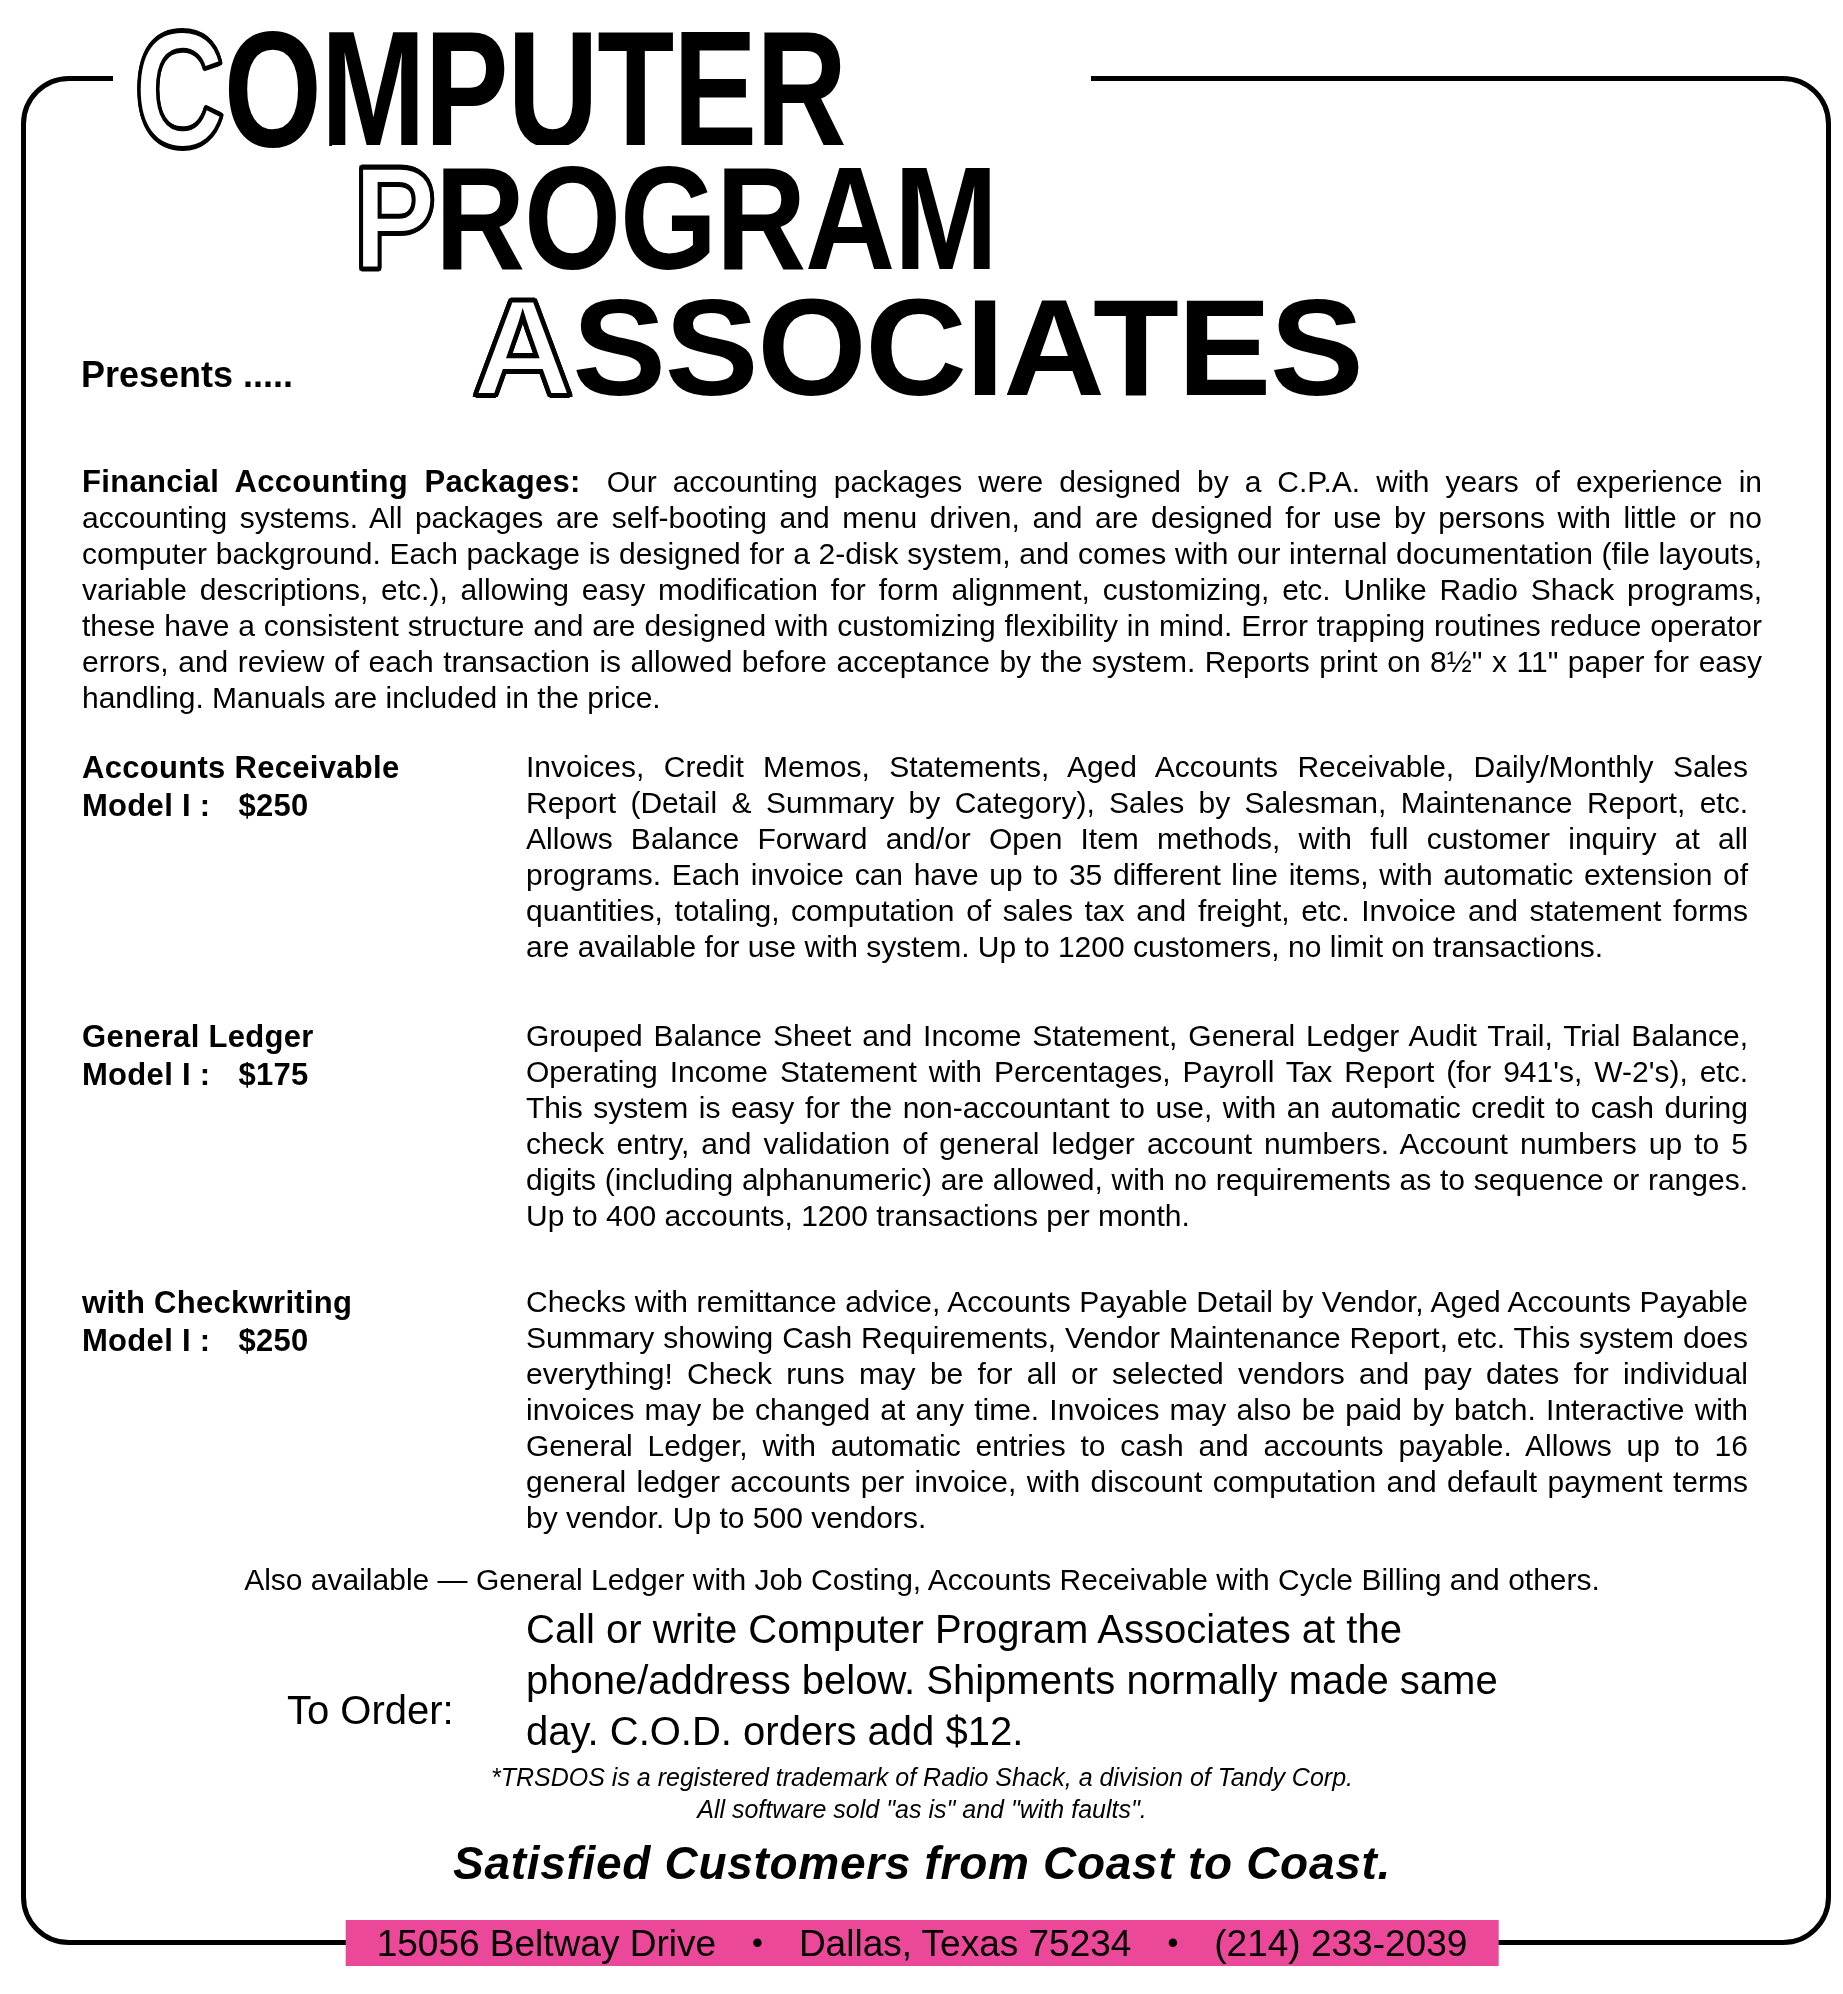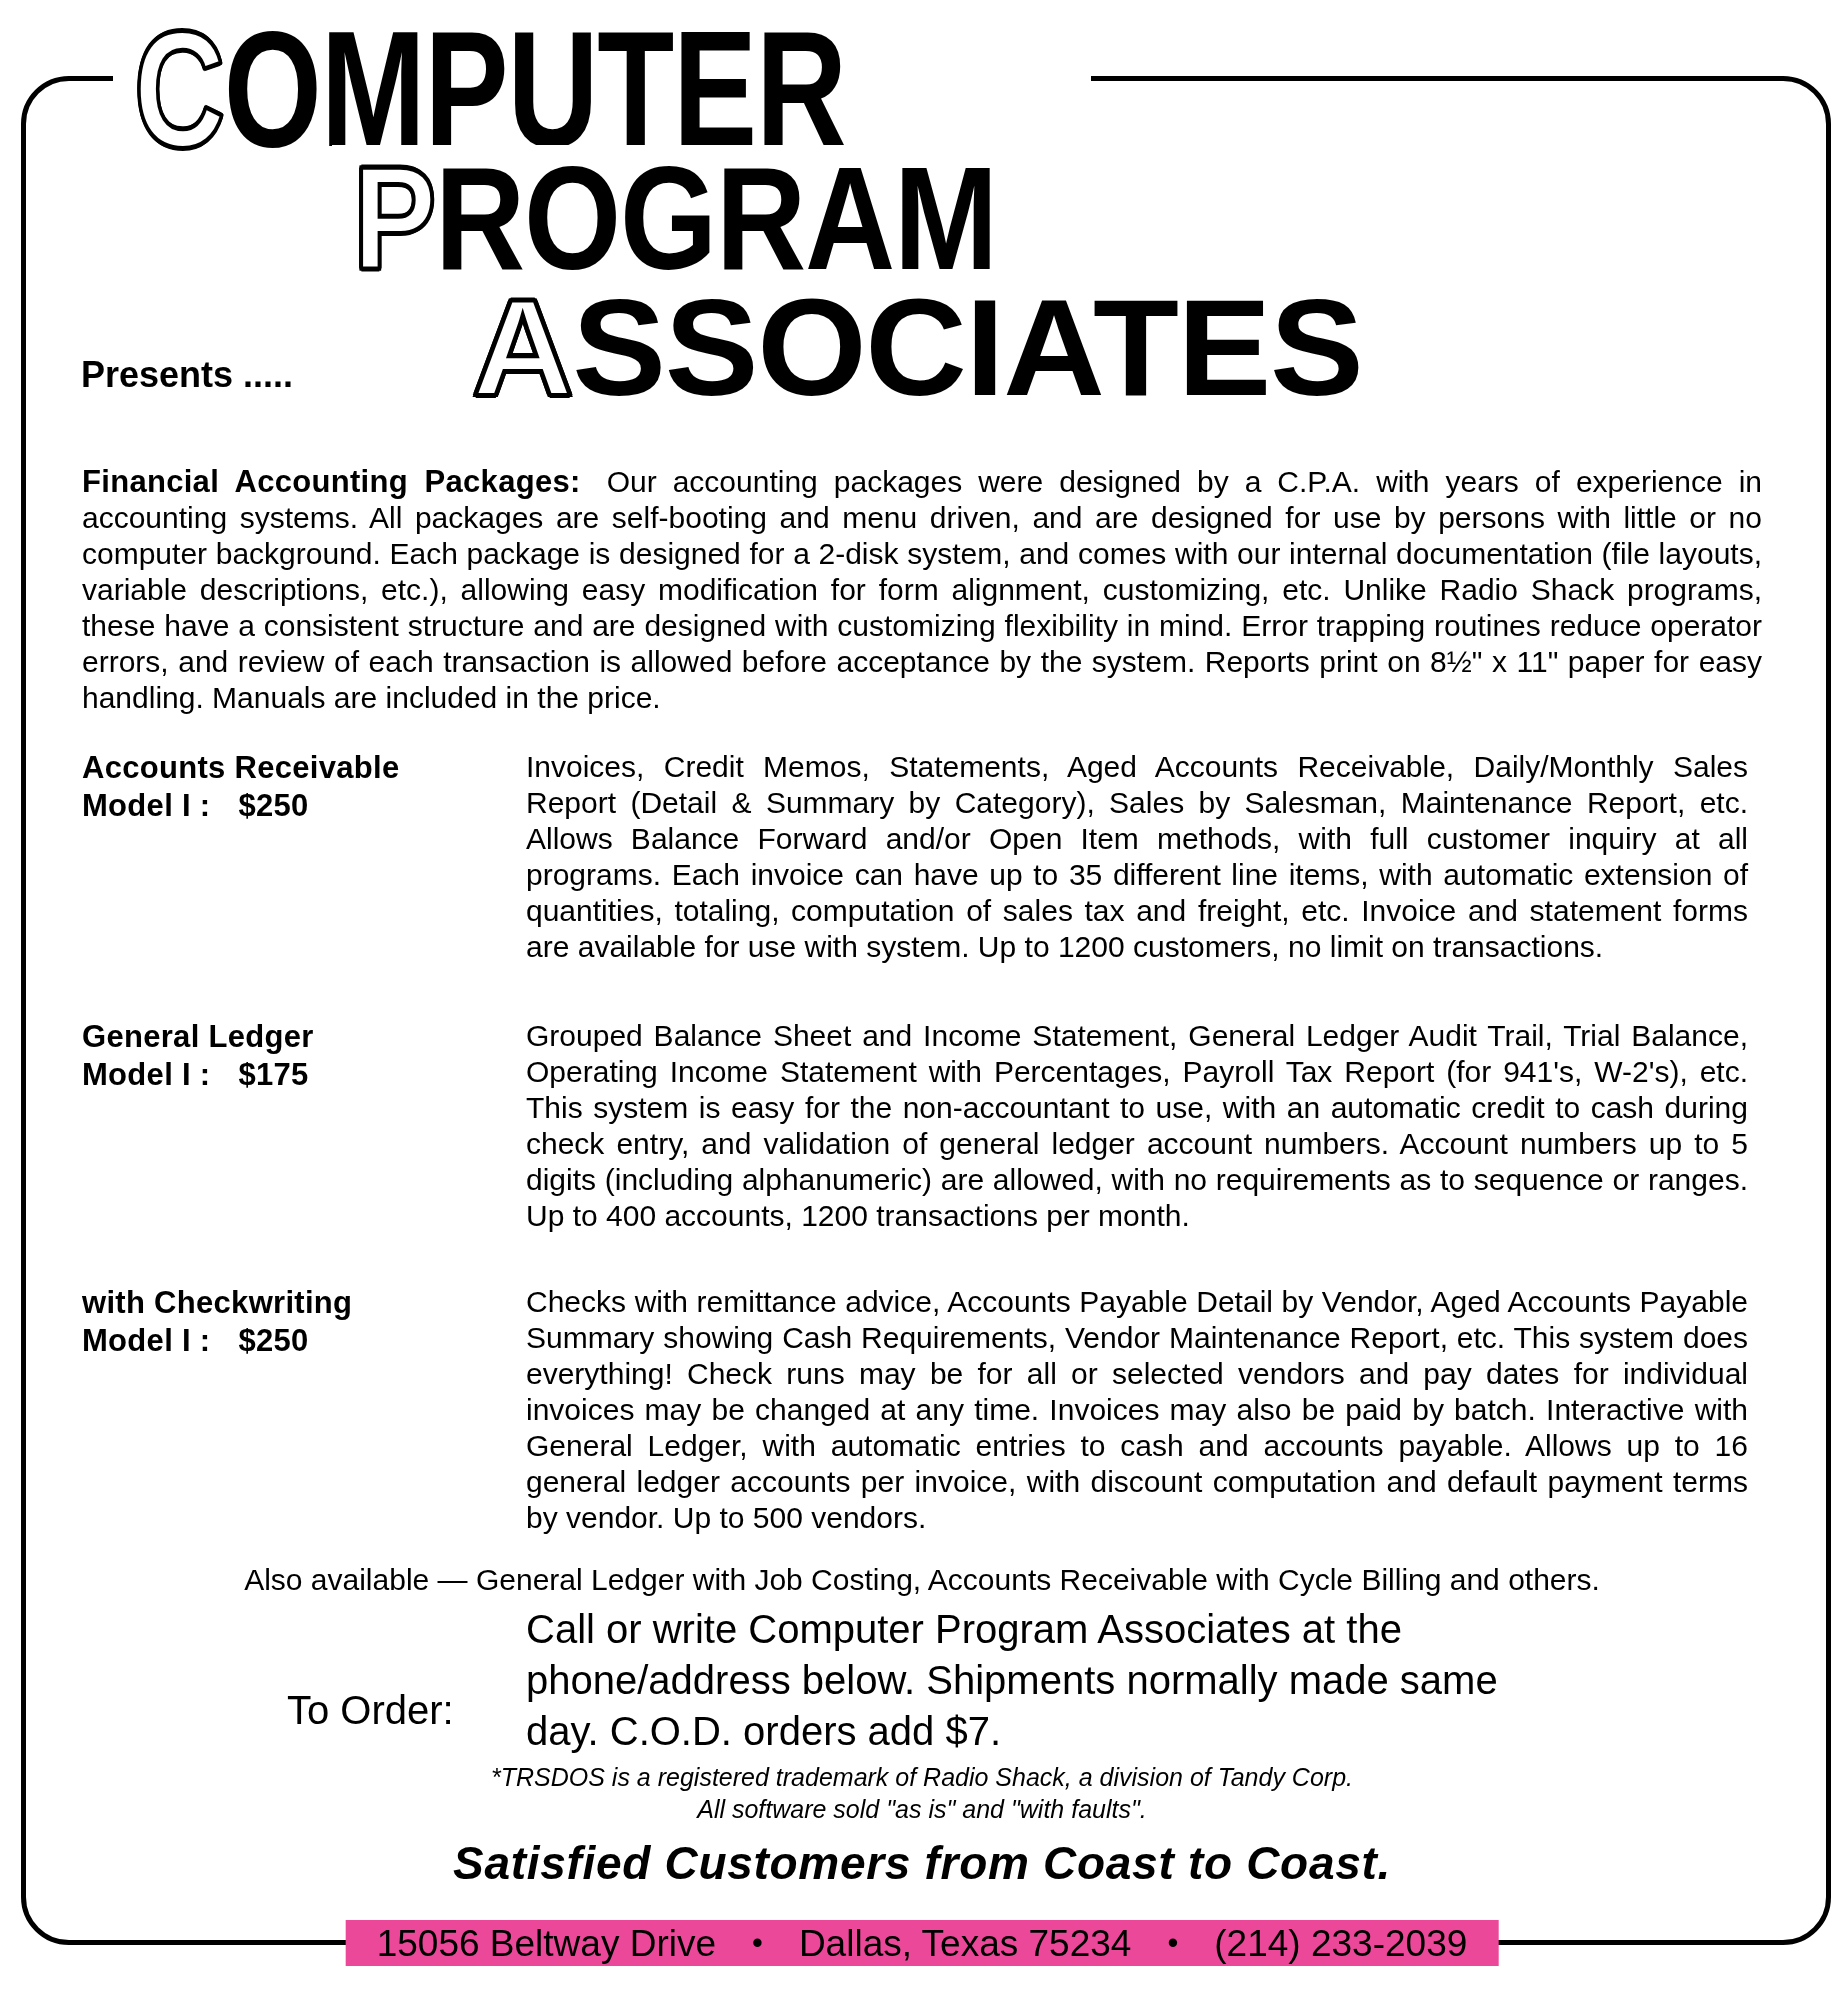--- a/index.html
+++ b/index.html
@@ -228,21 +228,21 @@
     </div>
     <div class="prod-desc">Checks with remittance advice, Accounts Payable Detail by Vendor, Aged Accounts Payable Summary showing Cash Requirements, Vendor Maintenance Report, etc. This system does everything!  Check runs may be for all or selected vendors and pay dates for individual invoices may be changed at any time. Invoices may also be paid by batch. Interactive with General Ledger, with automatic entries to cash and accounts payable. Allows up to 16 general ledger accounts per invoice, with discount computation and default payment terms by vendor. Up to 500 vendors.</div>
   </div>
 
   <div class="also-available">Also available — General Ledger with Job Costing, Accounts Receivable with Cycle Billing and others.</div>
 
   <div class="order-label">To Order:</div>
   <div class="order-text">
     <div>Call or write Computer Program Associates at the</div>
     <div>phone/address below. Shipments normally made same</div>
-    <div>day. C.O.D. orders add $7.</div>
+    <div>day. C.O.D. orders add $12.</div>
   </div>
 
   <div class="footnote">
     <div>*TRSDOS is a registered trademark of Radio Shack, a division of Tandy Corp.</div>
     <div>All software sold "as is" and "with faults".</div>
   </div>
 
   <div class="tagline">Satisfied Customers from Coast to Coast.</div>
 
   <div class="address-bar">

